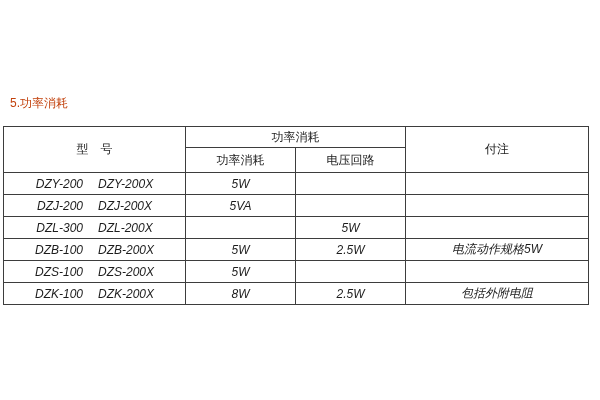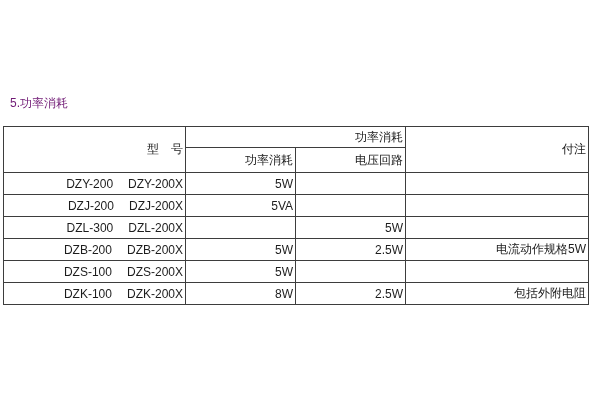--- a/index.html
+++ b/index.html
@@ -3,36 +3,36 @@
 <meta charset="utf-8">
 <style>
   html,body{margin:0;padding:0;}
   body{
     width:600px;height:400px;background:#ffffff;position:relative;
     font-family:"Liberation Sans","DejaVu Sans",sans-serif;
     color:#1c1c1c;overflow:hidden;
   }
   .section-title{
     position:absolute;left:10px;top:96px;
-    font-size:12px;line-height:14px;color:#701a75;
+    font-size:12px;line-height:14px;color:#c2410c;
   }
   table.spec-table{
     position:absolute;left:3px;top:126px;width:585px;
     border-collapse:collapse;table-layout:fixed;
     font-size:12px;color:#1c1c1c;
   }
   .spec-table th,.spec-table td{
     border:1px solid #3d3d3d;
-    text-align:right;vertical-align:middle;
+    text-align:center;vertical-align:middle;
     font-weight:normal;padding:0 2px;
     overflow:hidden;white-space:nowrap;
   }
   .spec-table thead tr.hr1 th{height:20px;}
   .spec-table thead tr.hr2 th{height:24px;}
-  .spec-table tbody td{height:21px;}
+  .spec-table tbody td{height:21px;font-style:italic;}
   .col-model{width:182px;}
   .col-volt{width:110px;}
   .col-curr{width:110px;}
   .col-note{width:183px;}
   td.model span:first-child{margin-right:15px;}
 </style>
 </head>
 <body>
 
 <div class="page">
@@ -77,21 +77,21 @@
       <tr>
         <td class="model">
           <span>DZL-300</span><span>DZL-200X</span>
         </td>
         <td></td>
         <td>5W</td>
         <td></td>
       </tr>
       <tr>
         <td class="model">
-          <span>DZB-200</span><span>DZB-200X</span>
+          <span>DZB-100</span><span>DZB-200X</span>
         </td>
         <td>5W</td>
         <td>2.5W</td>
         <td>电流动作规格5W</td>
       </tr>
       <tr>
         <td class="model">
           <span>DZS-100</span><span>DZS-200X</span>
         </td>
         <td>5W</td>

